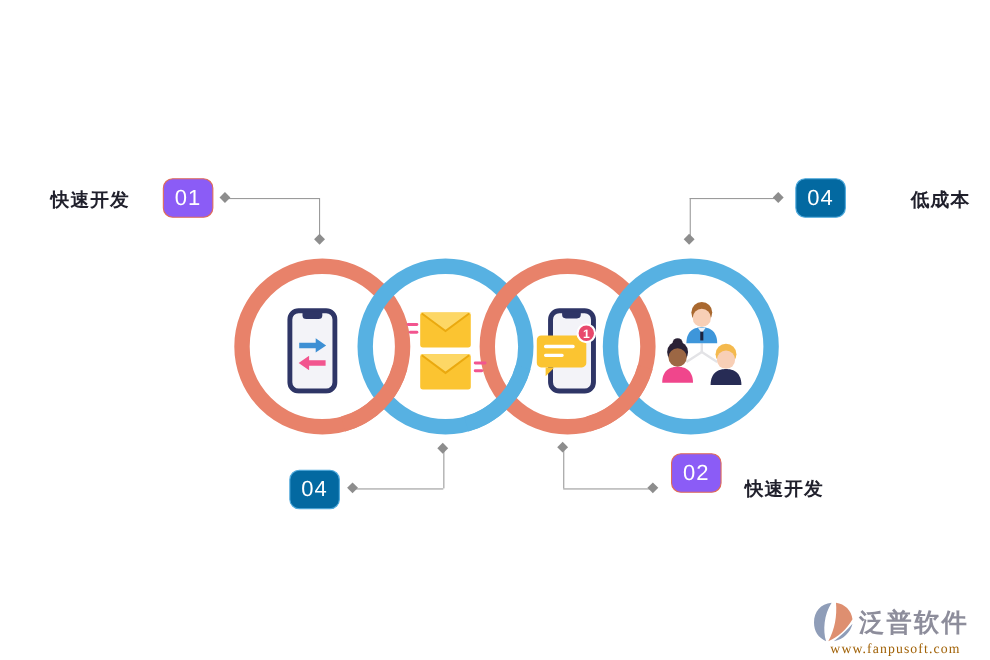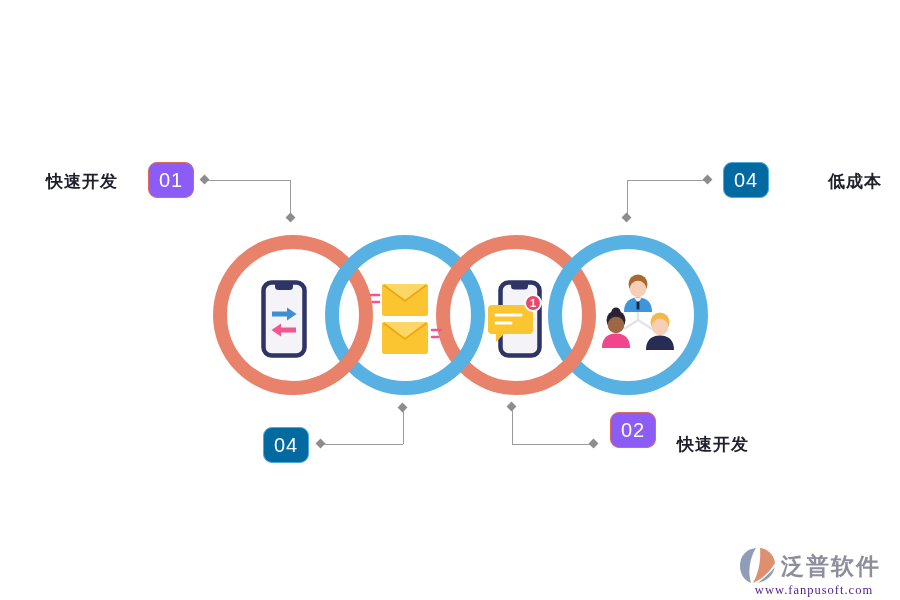--- a/index.html
+++ b/index.html
@@ -32,21 +32,21 @@
     transform:rotate(45deg);
   }
 
   .logo{position:absolute;left:738px;top:547px;width:152px;}
   .logo-row{display:flex;align-items:center;}
   .logo-brand{
     color:#8d8d9b;font-size:23px;font-weight:bold;letter-spacing:2px;
     font-family:Liberation Mono, monospace;margin-left:3px;
   }
   .logo-url{
-    color:#4c1d95;font-size:12.5px;letter-spacing:1px;text-align:center;
+    color:#a16207;font-size:12.5px;letter-spacing:1px;text-align:center;
     margin-top:-2px;font-family:"Liberation Serif","DejaVu Serif",serif;
   }
 </style>
 </head>
 <body>
 
 <div id="canvas">
 
   <svg class="rings-svg" width="900" height="600" viewBox="0 0 900 600">
     <circle class="ring" cx="293" cy="315" r="73" stroke="#e8826a"></circle>

